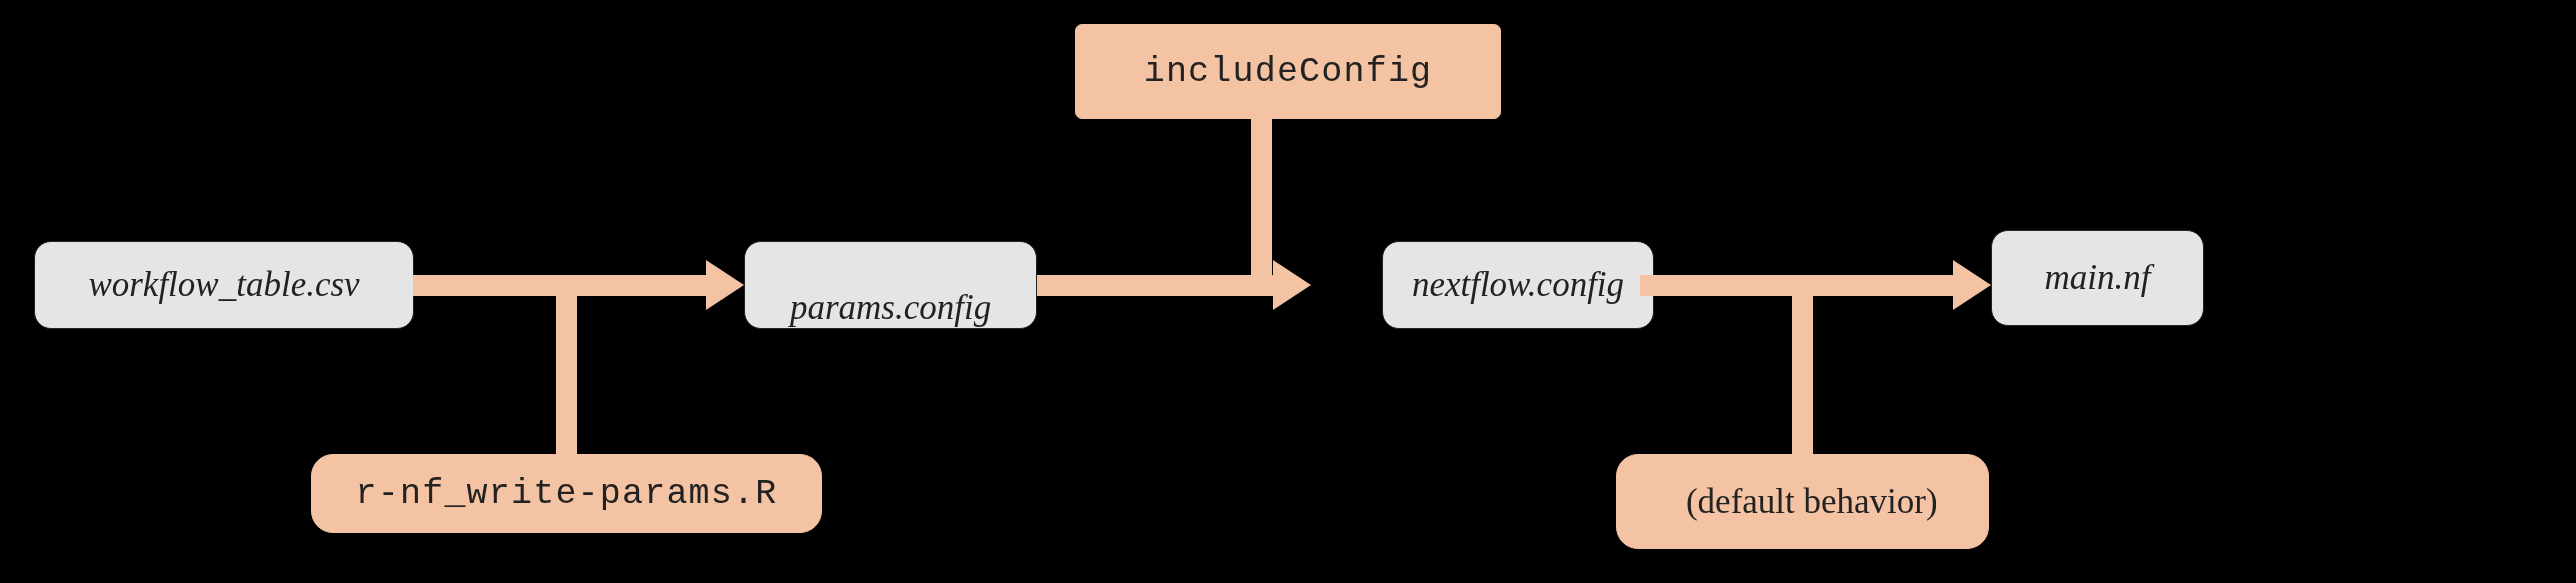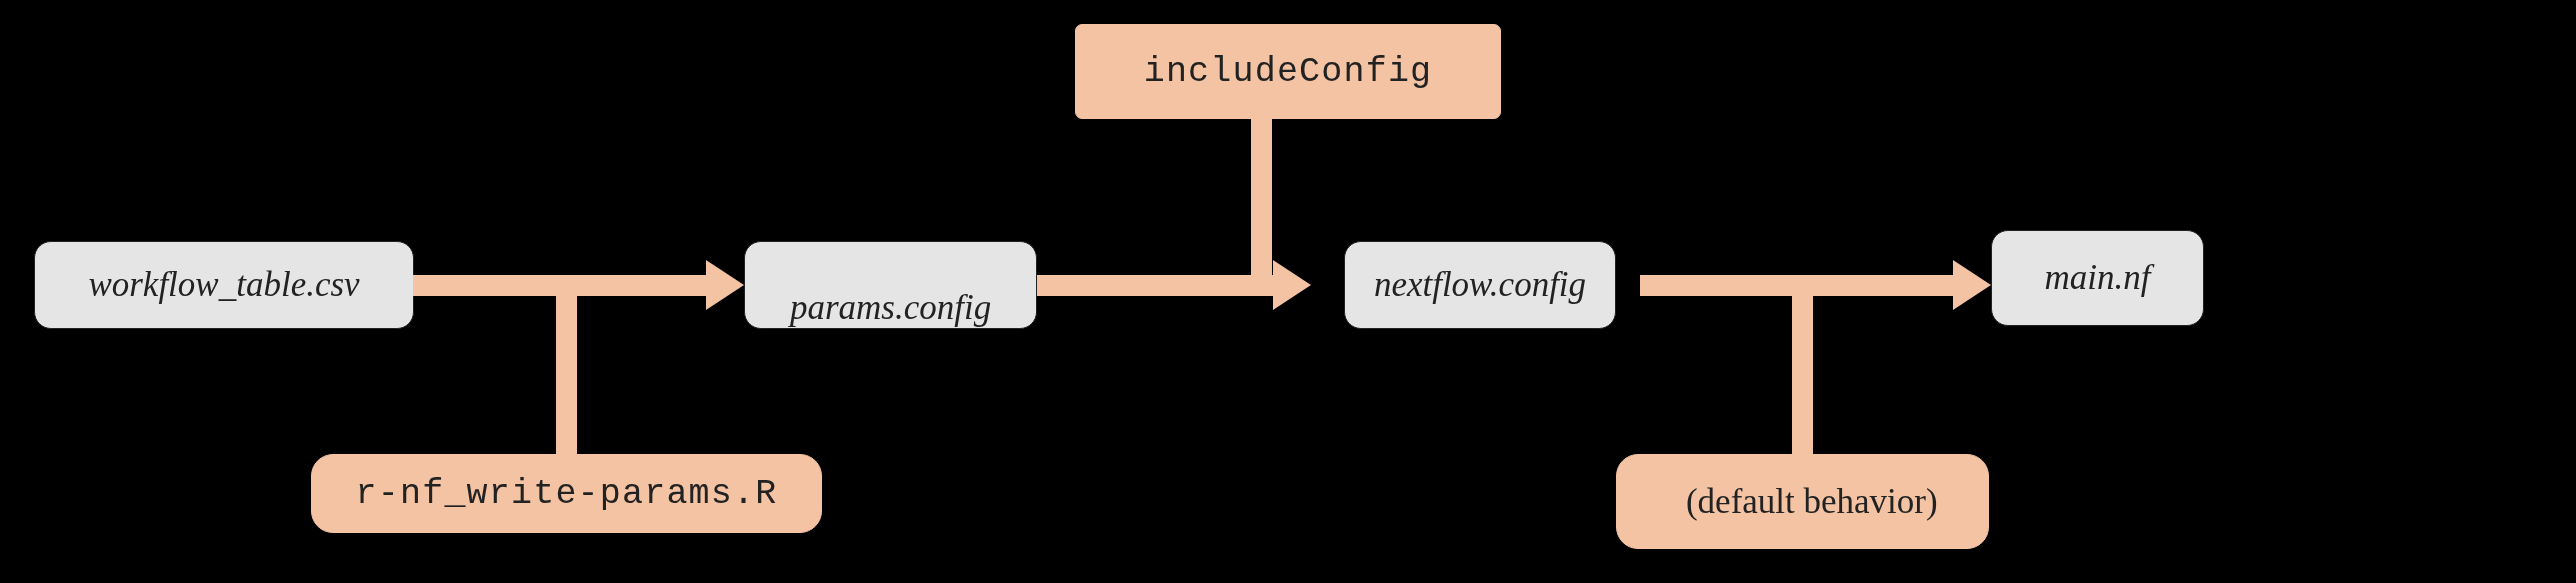--- a/index.html
+++ b/index.html
@@ -64,21 +64,21 @@
 <body>
 
 <div class="node-white" style="left:34px; top:241px; width:380px; height:88px;">
   <span>workflow_table.csv</span>
 </div>
 
 <div class="node-white" style="left:744px; top:241px; width:293px; height:88px;align-items:flex-end;">
   <span>params.config</span>
 </div>
 
-<div class="node-white" style="left:1344px; top:241px; width:272px; height:88px;">
+<div class="node-white" style="left:1382px; top:241px; width:272px; height:88px;">
   <span>nextflow.config</span>
 </div>
 
 <div class="node-white" style="left:1991px; top:230px; width:213px; height:96px;">
   <span>main.nf</span>
 </div>
 
 <div class="node-peach mono" style="left:1075px; top:24.4px; width:426px; height:95px;border-radius:7px;">
   <span>includeConfig</span>
 </div>

